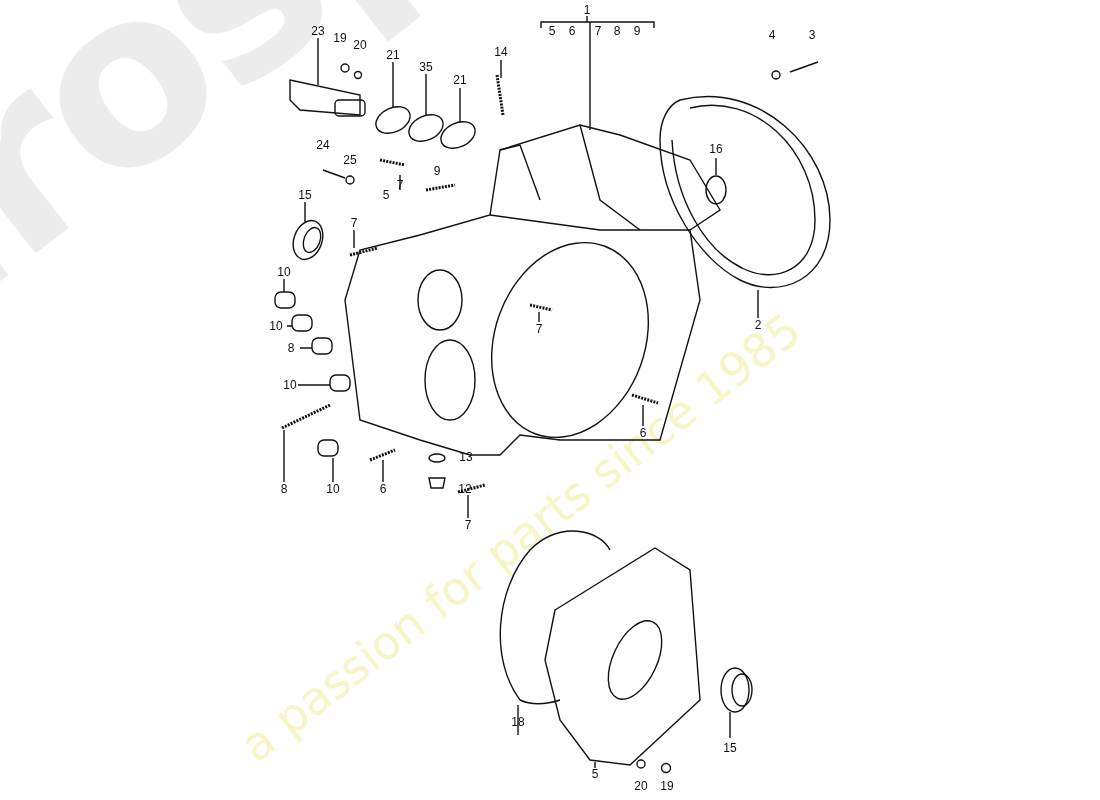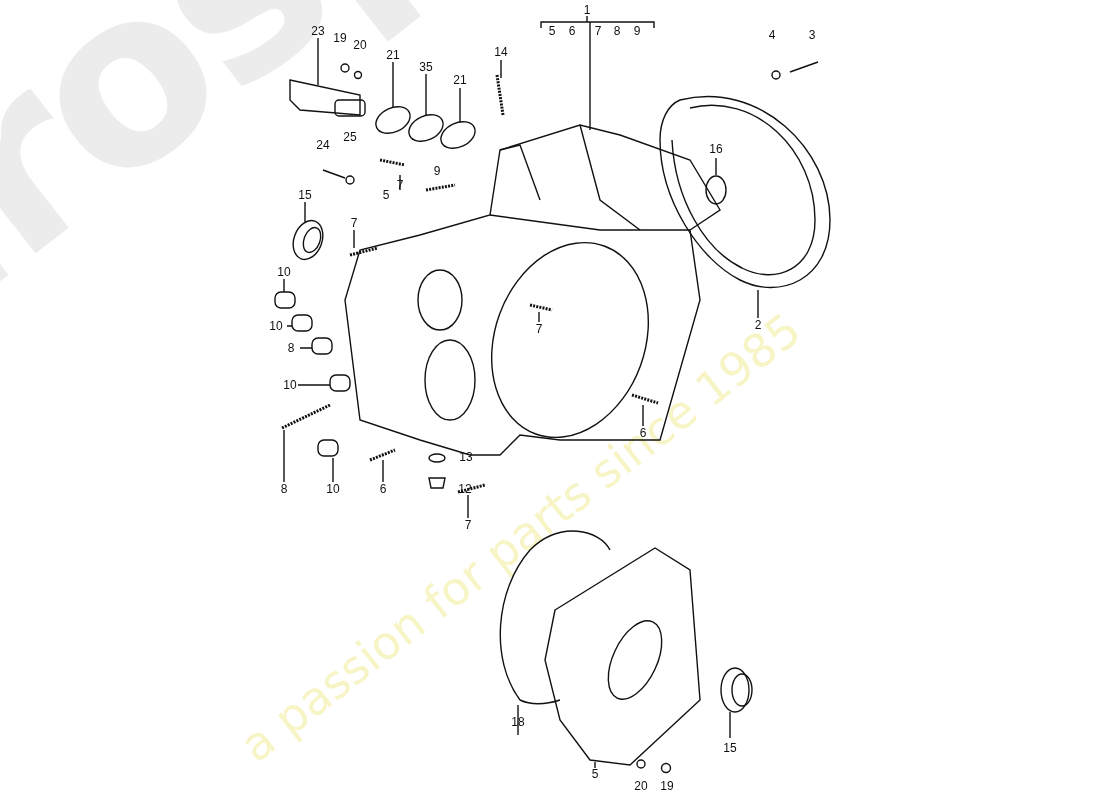--- a/index.html
+++ b/index.html
@@ -128,21 +128,21 @@
   <div class="lbl" style="left:318px;top:31px">23</div>
   <div class="lbl" style="left:340px;top:38px">19</div>
   <div class="lbl" style="left:360px;top:45px">20</div>
   <div class="lbl" style="left:393px;top:55px">21</div>
   <div class="lbl" style="left:426px;top:67px">35</div>
   <div class="lbl" style="left:460px;top:80px">21</div>
   <div class="lbl" style="left:501px;top:52px">14</div>
   <div class="lbl" style="left:772px;top:35px">4</div>
   <div class="lbl" style="left:812px;top:35px">3</div>
   <div class="lbl" style="left:323px;top:145px">24</div>
-  <div class="lbl" style="left:350px;top:137px">25</div>
+  <div class="lbl" style="left:350px;top:160px">25</div>
   <div class="lbl" style="left:400px;top:185px">7</div>
   <div class="lbl" style="left:437px;top:171px">9</div>
   <div class="lbl" style="left:386px;top:195px">5</div>
   <div class="lbl" style="left:305px;top:195px">15</div>
   <div class="lbl" style="left:716px;top:149px">16</div>
   <div class="lbl" style="left:354px;top:223px">7</div>
   <div class="lbl" style="left:284px;top:272px">10</div>
   <div class="lbl" style="left:276px;top:326px">10</div>
   <div class="lbl" style="left:291px;top:348px">8</div>
   <div class="lbl" style="left:539px;top:329px">7</div>

